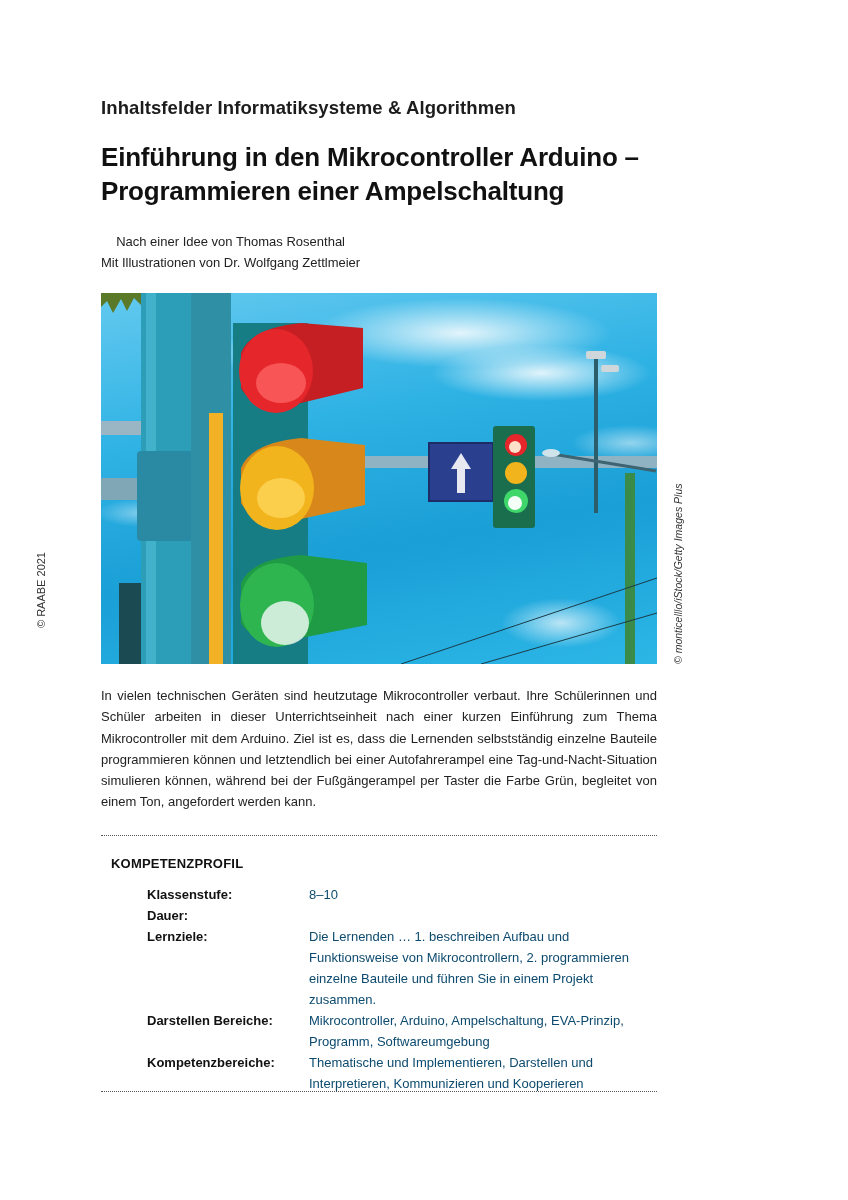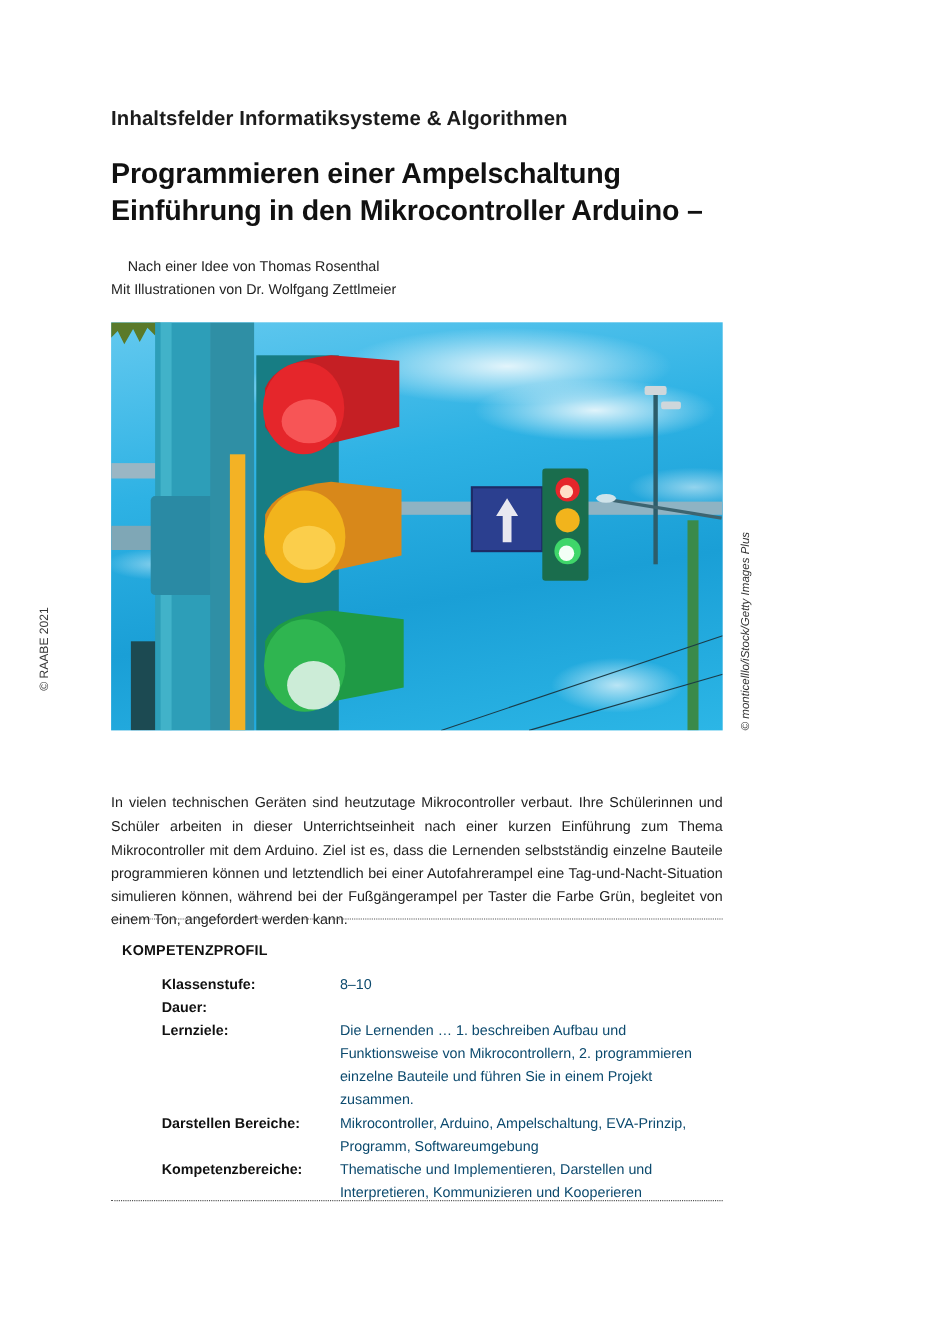--- a/index.html
+++ b/index.html
@@ -26,42 +26,42 @@
   .photo {
     position:absolute; left:101px; top:293px; width:556px; height:371px; overflow:hidden;
     background:linear-gradient(170deg,#63c9ef 0%,#2eb2e4 35%,#1a9fd6 65%,#2cb6e6 100%);
   }
   .photo-credit {
     position:absolute; left:672px; top:664px; transform:rotate(-90deg); transform-origin:left top;
     font-size:10.5px; font-style:italic; color:#333; white-space:nowrap;
   }
   .intro {
     position:absolute; left:101px; top:685px; width:556px; font-size:13px; line-height:21.3px;
-    color:#222; text-align:justify;margin-top:34px;
+    color:#222; text-align:justify;
   }
   .divider {
     position:absolute; left:101px; width:556px; height:0; border-top:1.5px dotted #555;
   }
   .profile-title {
     position:absolute; left:111px; top:856px; font-size:13px; font-weight:bold; color:#111;
     letter-spacing:0.2px;
   }
   .profile { position:absolute; left:111px; top:884px; width:540px; }
   .row { display:flex; font-size:13px; line-height:21px;padding-left:36px; }
   .row .label { width:162px; flex:none; font-weight:bold; color:#111; }
   .row .value { flex:1; color:#0c4a6e; }
 </style>
 </head>
 <body>
 
 <div class="subject">Inhaltsfelder Informatiksysteme &amp; Algorithmen</div>
 
 <div class="title">
+  <div>Einführung in den Mikrocontroller Arduino –</div>
   <div>Programmieren einer Ampelschaltung</div>
-  <div>Einführung in den Mikrocontroller Arduino –</div>
 </div>
 
 <div class="credits">
   <div>Nach einer Idee von Thomas Rosenthal</div>
   <div>Mit Illustrationen von Dr. Wolfgang Zettlmeier</div>
 </div>
 
 <div class="copyright-side">© RAABE 2021</div>
 
 <div class="photo">

